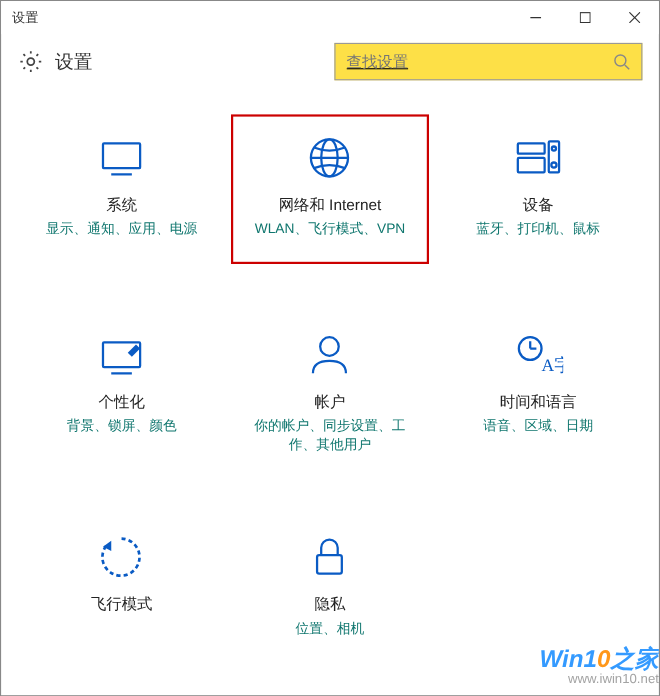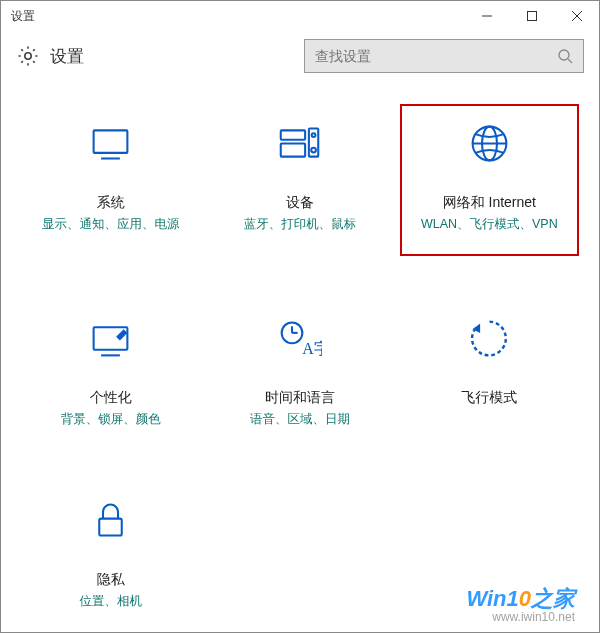--- a/index.html
+++ b/index.html
@@ -55,21 +55,22 @@
       flex: 0 0 auto;
     }
     .search {
       margin-left: auto;
       width: 280px;
       height: 34px;
       border: 1px solid #999;
       display: flex;
       align-items: center;
       padding: 0 10px;
-      background: #e5e5e5;
+      background: #fde047;
+      text-decoration: underline;
     }
     .search input {
       flex: 1;
       border: none;
       outline: none;
       font-size: 14px;
       color: #666;
       background: transparent;
       font-family: inherit;
     }
@@ -94,39 +95,39 @@
     }
     .tile.highlight {
       border: 2px solid #c00;
       padding: 15px 5px 20px 5px;
       margin-top: -7px;
     }
     .tile-icon {
       width: 45px;
       height: 45px;
       color: #0a5bc4;
-      margin-bottom: 28px;
+      margin-bottom: 12px;
       display: flex;
       align-items: center;
       justify-content: flex-end;
     }
     .tile-title {
       font-size: 14px;
       color: #222;
       margin-bottom: 4px;
     }
     .tile-desc {
       font-size: 12.5px;
       color: #0f766e;
       line-height: 1.4;
       max-width: 160px;
     }
     .watermark {
       position: absolute;
-      right: 24px;
+      right: 0;
       bottom: 8px;
       font-size: 22px;
       font-weight: bold;
       font-style: italic;
       color: #1e90ff;
       opacity: 0.9;
       pointer-events: none;
     }
     .watermark .o { color: #ff8c00; }
     .watermark .sub { font-size: 12px; color: #999; font-weight: normal; font-style: normal; display: block; text-align: right; margin-top: -4px; }
@@ -181,59 +182,69 @@
     <div class="tile-icon">
       <svg viewBox="0 0 48 48" width="45" height="45" fill="none" stroke="currentColor" stroke-width="2.2">
         <rect x="6" y="10" width="36" height="24" rx="1"></rect>
           <line x1="14" y1="40" x2="34" y2="40"></line>
       </svg>
     </div>
     <div class="tile-title">系统</div>
     <div class="tile-desc">显示、通知、应用、电源</div>
   </div>
 
+  <div class="tile highlight">
+    <div class="tile-icon">
+      <svg viewBox="0 0 48 48" width="45" height="45" fill="none" stroke="currentColor" stroke-width="2.2">
+        <circle cx="24" cy="24" r="18"></circle>
+        <ellipse cx="24" cy="24" rx="8" ry="18"></ellipse>
+        <line x1="6" y1="24" x2="42" y2="24"></line>
+        <path d="M9 14 Q24 20 39 14 M9 34 Q24 28 39 34"></path>
+      </svg>
+    </div>
+    <div class="tile-title">网络和 Internet</div>
+    <div class="tile-desc">WLAN、飞行模式、VPN</div>
+  </div>
+
   <div class="tile">
     <div class="tile-icon">
       <svg viewBox="0 0 48 48" width="45" height="45" fill="none" stroke="currentColor" stroke-width="2.2">
         <rect x="4" y="10" width="26" height="10" rx="1"></rect>
         <rect x="4" y="24" width="26" height="14" rx="1"></rect>
         <rect x="34" y="8" width="10" height="30" rx="1"></rect>
         <circle cx="39" cy="15" r="2"></circle>
           <circle cx="39" cy="31" r="2.5"></circle>
       </svg>
     </div>
     <div class="tile-title">设备</div>
     <div class="tile-desc">蓝牙、打印机、鼠标</div>
   </div>
 
-  <div class="tile highlight">
-    <div class="tile-icon">
-      <svg viewBox="0 0 48 48" width="45" height="45" fill="none" stroke="currentColor" stroke-width="2.2">
-        <circle cx="24" cy="24" r="18"></circle>
-        <ellipse cx="24" cy="24" rx="8" ry="18"></ellipse>
-        <line x1="6" y1="24" x2="42" y2="24"></line>
-        <path d="M9 14 Q24 20 39 14 M9 34 Q24 28 39 34"></path>
-      </svg>
-    </div>
-    <div class="tile-title">网络和 Internet</div>
-    <div class="tile-desc">WLAN、飞行模式、VPN</div>
-  </div>
-
   <div class="tile">
     <div class="tile-icon">
       <svg viewBox="0 0 48 48" width="45" height="45" fill="none" stroke="currentColor" stroke-width="2.2">
         <rect x="6" y="12" width="36" height="24" rx="1"></rect>
         <path d="M30 22 L38 14 L42 18 L34 26 Z" fill="currentColor" stroke="none"></path>
         <line x1="14" y1="42" x2="34" y2="42"></line>
       </svg>
     </div>
     <div class="tile-title">个性化</div>
     <div class="tile-desc">背景、锁屏、颜色</div>
   </div>
 
+  <div class="tile">
+    <div class="tile-icon">
+      <svg viewBox="0 0 48 48" width="45" height="45" fill="none" stroke="currentColor" stroke-width="2.2">
+        <circle cx="24" cy="16" r="9"></circle>
+        <path d="M8 42 Q8 30 24 30 Q40 30 40 42"></path>
+      </svg>
+    </div>
+    <div class="tile-title">帐户</div>
+    <div class="tile-desc">你的帐户、同步设置、工作、其他用户</div>
+  </div>
 
   <div class="tile">
     <div class="tile-icon">
       <svg viewBox="0 0 48 48" width="45" height="45" fill="none" stroke="currentColor" stroke-width="2.2">
         <circle cx="16" cy="18" r="11"></circle>
         <line x1="16" y1="18" x2="16" y2="11"></line>
           <line x1="16" y1="18" x2="22" y2="18"></line>
         <text x="27" y="40" font-size="17" fill="currentColor" stroke="none" font-family="Microsoft YaHei">A字</text>
       </svg>
     </div>

